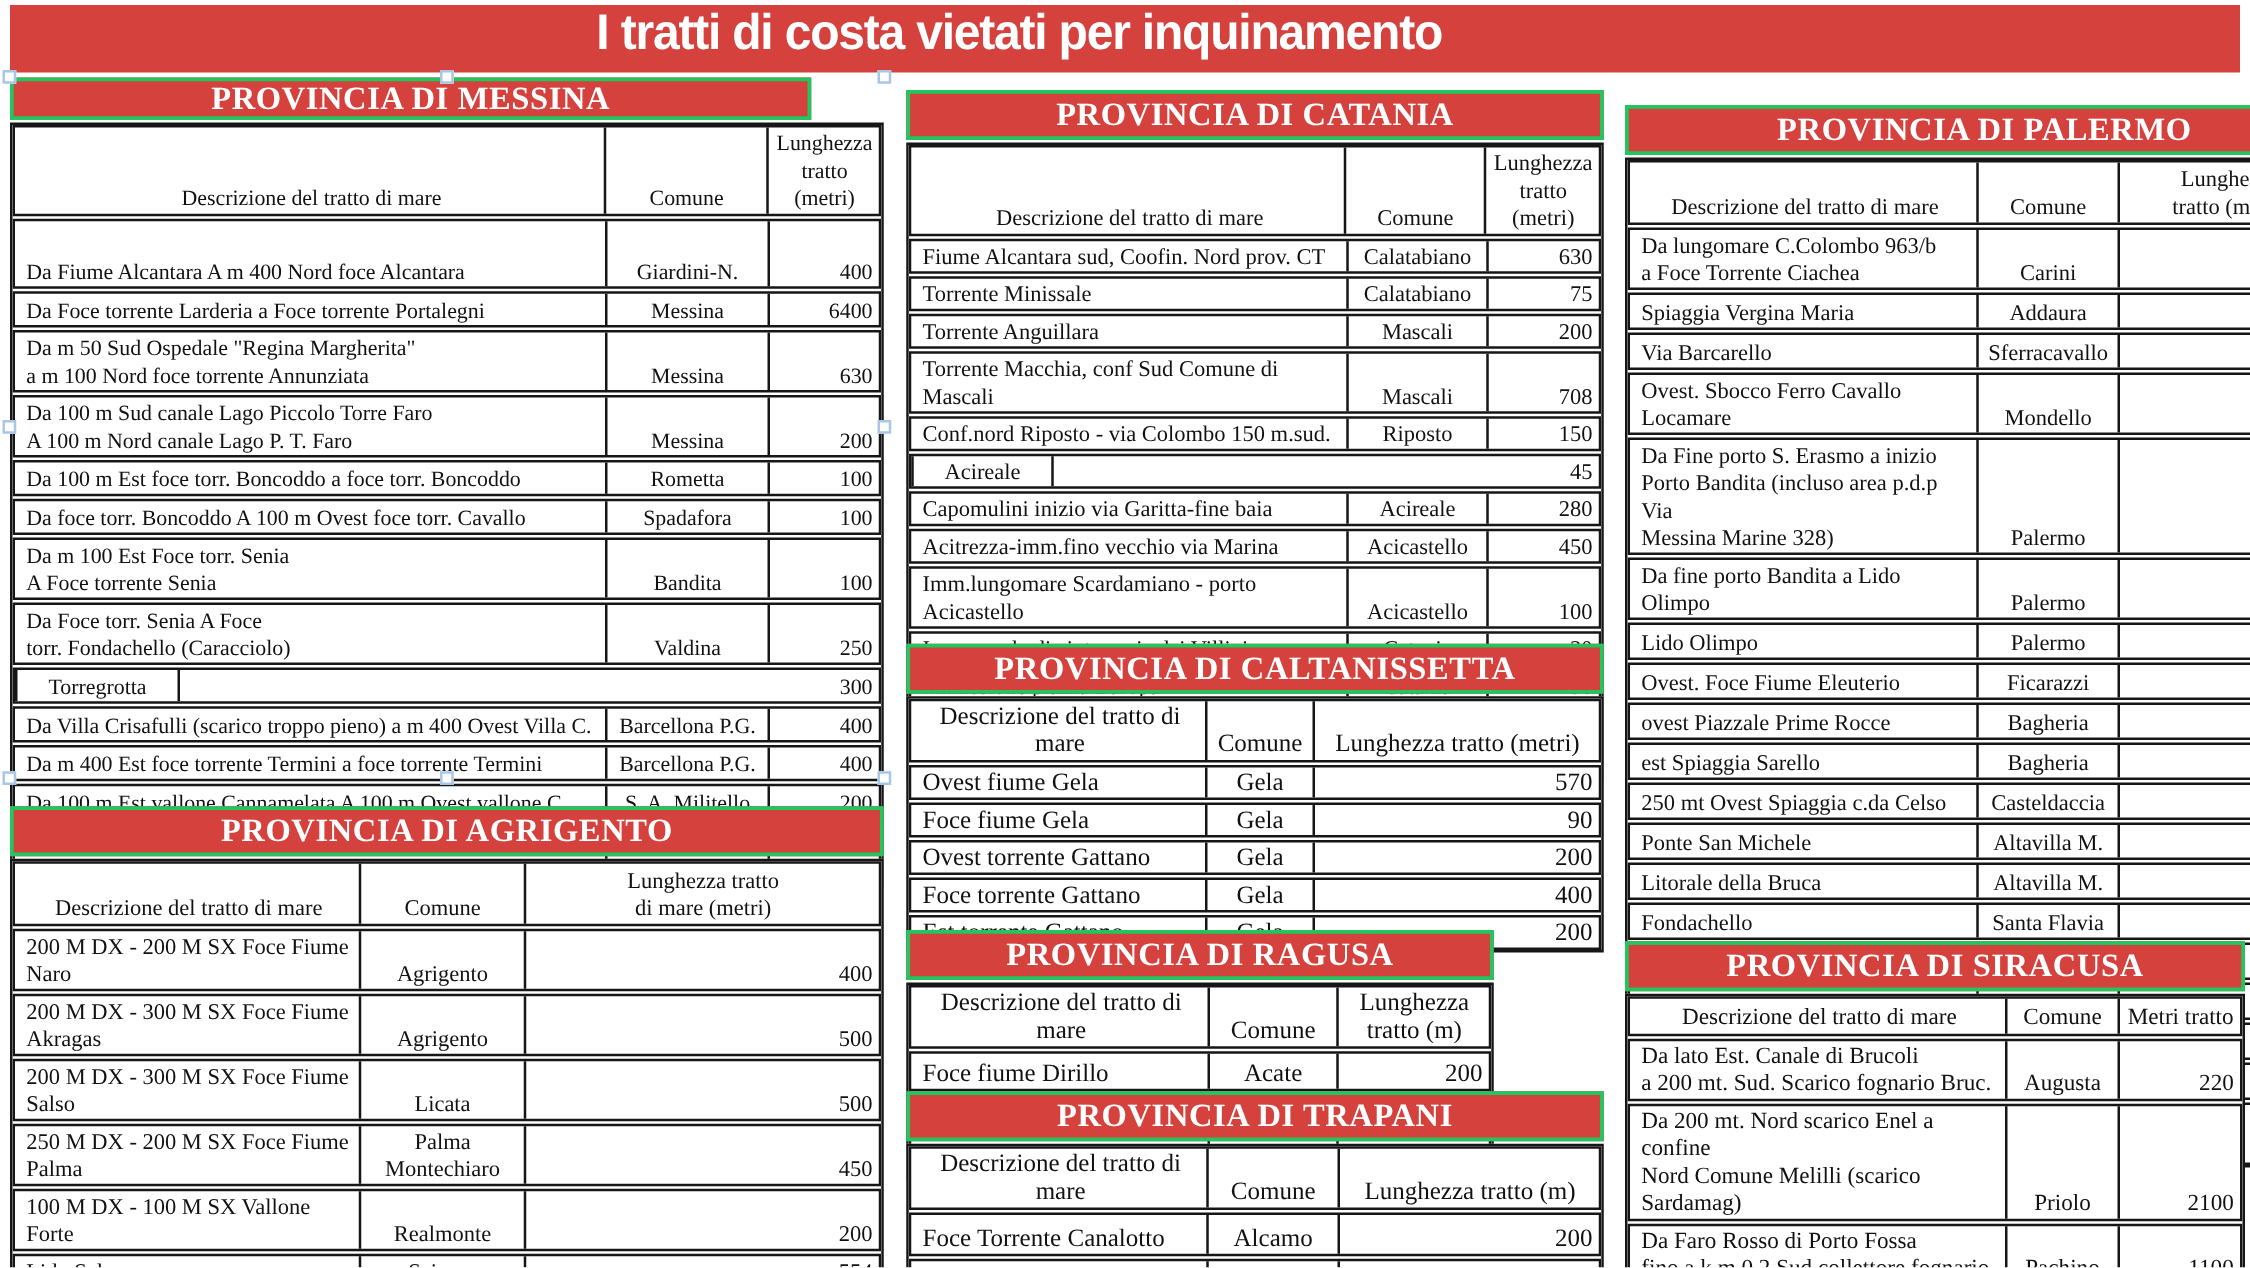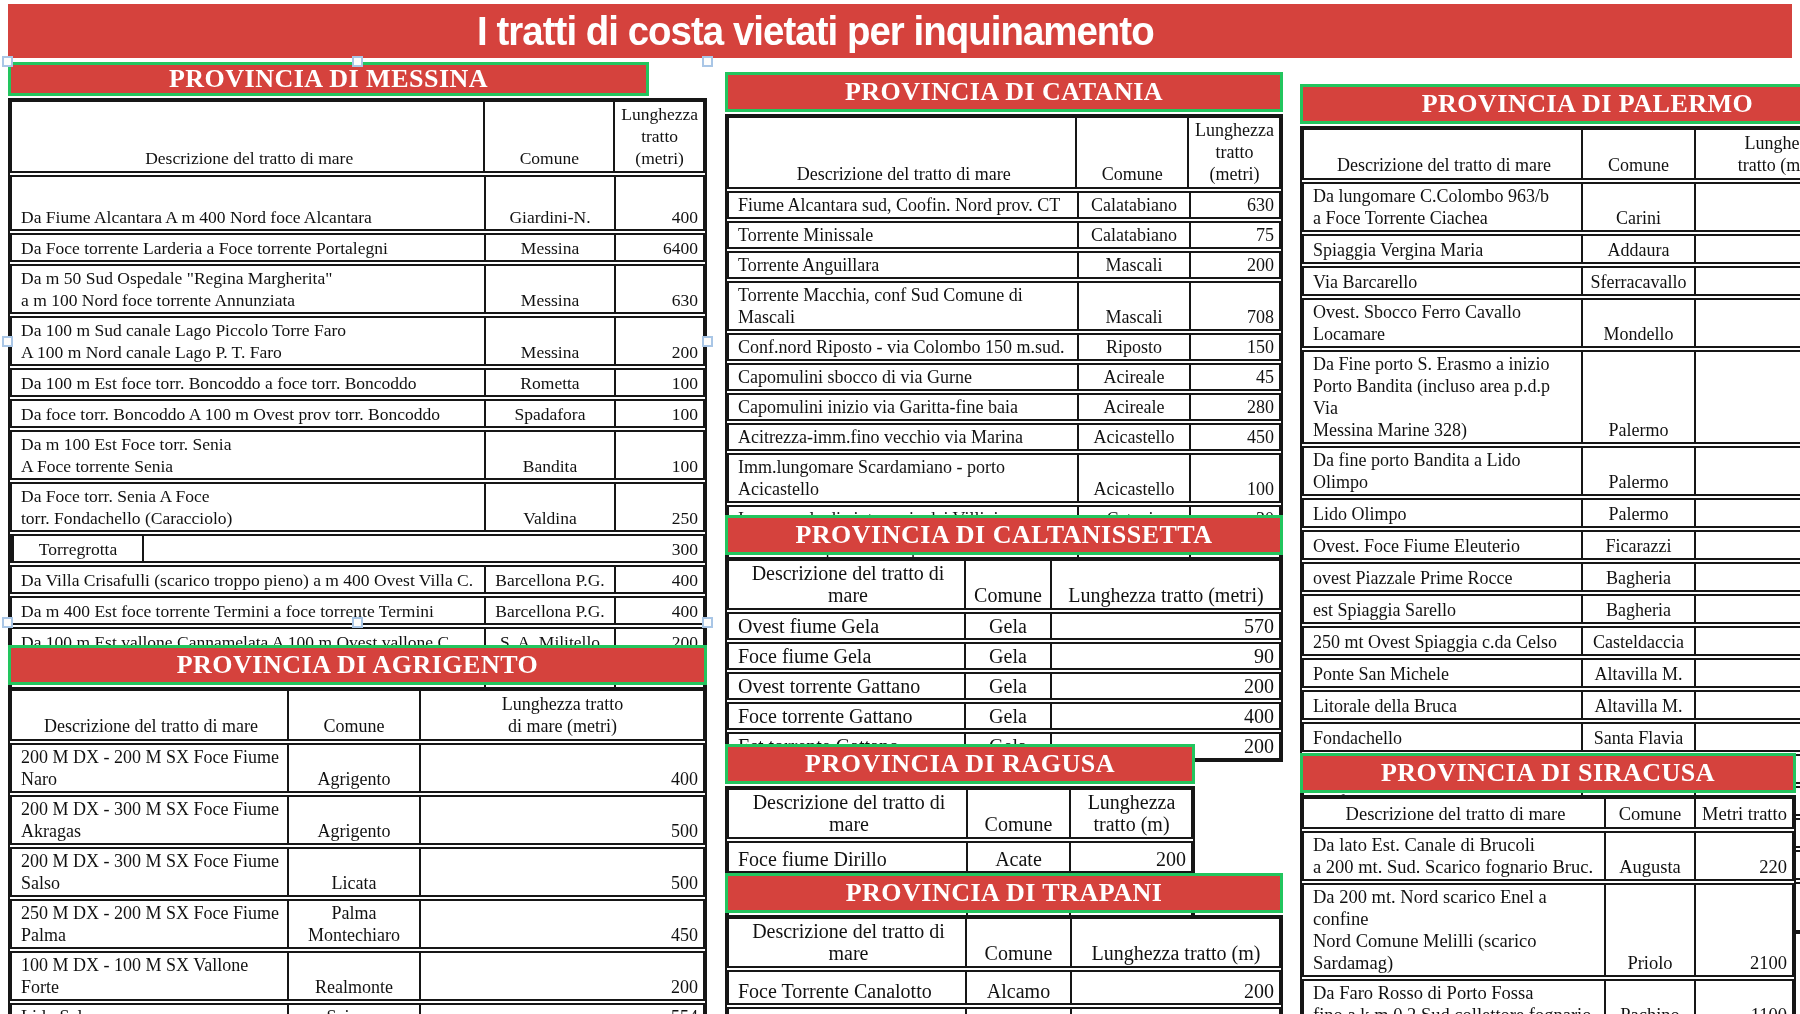--- a/index.html
+++ b/index.html
@@ -1,21 +1,21 @@
 <!DOCTYPE html>
 <html><head>
 <meta charset="utf-8">
 <style>
   html,body{margin:0;padding:0;background:#ffffff;}
   .page{position:relative;width:1800px;height:1014px;background:#fff;overflow:hidden;
         font-family:"Liberation Serif","DejaVu Serif",serif;color:#111;}
 
   
   .main-banner{position:absolute;left:8px;top:4px;width:1784px;height:54px;background:#d5423d;
-               display:flex;align-items:center;justify-content:center;}
+               display:flex;justify-content:center;}
   .main-banner span{color:#fff;font-family:"Liberation Sans","DejaVu Sans",sans-serif;
                     font-weight:bold;font-size:40px;letter-spacing:-1px;
                     transform:translateX(-85px) scaleX(.96);white-space:nowrap;}
 
   
   .group{position:absolute;}
   .banner{height:34px;border:3px solid #22c55e;background:#d5423d;margin-bottom:2px;
           display:flex;align-items:center;justify-content:center;}
   .banner span{color:#fff;font-weight:bold;font-size:26px;letter-spacing:.5px;white-space:nowrap;}
   .tbl{border:2px solid #161616;background:#fff;display:flex;flex-direction:column;gap:2px;}
@@ -110,21 +110,21 @@
 A 100 m Nord canale Lago P. T. Faro</div>
           <div class="cell c1">Messina</div>
           <div class="cell c2">200</div>
         </div>
         <div class="row">
           <div class="cell c0">Da 100 m Est foce torr. Boncoddo a foce torr. Boncoddo</div>
           <div class="cell c1">Rometta</div>
           <div class="cell c2">100</div>
         </div>
         <div class="row">
-          <div class="cell c0">Da foce torr. Boncoddo A 100 m Ovest prov torr. Boncoddo</div>
+          <div class="cell c0">Da foce torr. Boncoddo A 100 m Ovest foce torr. Cavallo</div>
           <div class="cell c1">Spadafora</div>
           <div class="cell c2">100</div>
         </div>
         <div class="row">
           <div class="cell c0">Da m 100 Est Foce torr. Senia
 A Foce torrente Senia</div>
           <div class="cell c1">Bandita</div>
           <div class="cell c2">100</div>
         </div>
         <div class="row">
@@ -234,21 +234,20 @@
           <div class="cell c0">Torrente Macchia, conf Sud Comune di Mascali</div>
           <div class="cell c1">Mascali</div>
           <div class="cell c2">708</div>
         </div>
         <div class="row">
           <div class="cell c0">Conf.nord Riposto - via Colombo 150 m.sud.</div>
           <div class="cell c1">Riposto</div>
           <div class="cell c2">150</div>
         </div>
         <div class="row">
-          <div class="cell c0">Capomulini sbocco di via Gurne</div>
           <div class="cell c1">Acireale</div>
           <div class="cell c2">45</div>
         </div>
         <div class="row">
           <div class="cell c0">Capomulini inizio via Garitta-fine baia</div>
           <div class="cell c1">Acireale</div>
           <div class="cell c2">280</div>
         </div>
         <div class="row">
           <div class="cell c0">Acitrezza-imm.fino vecchio via Marina</div>

